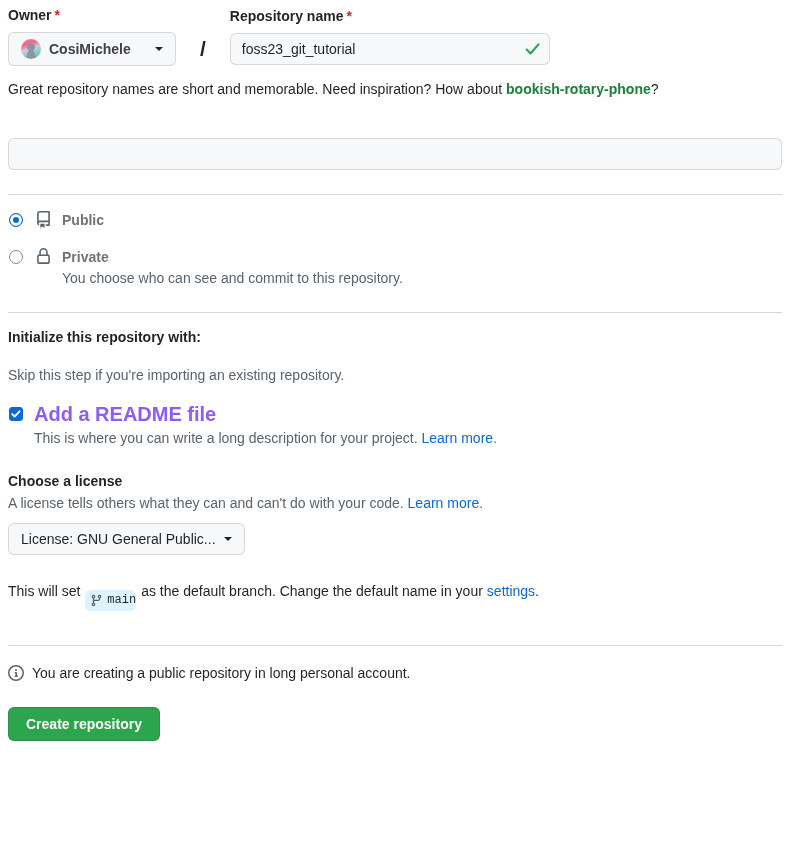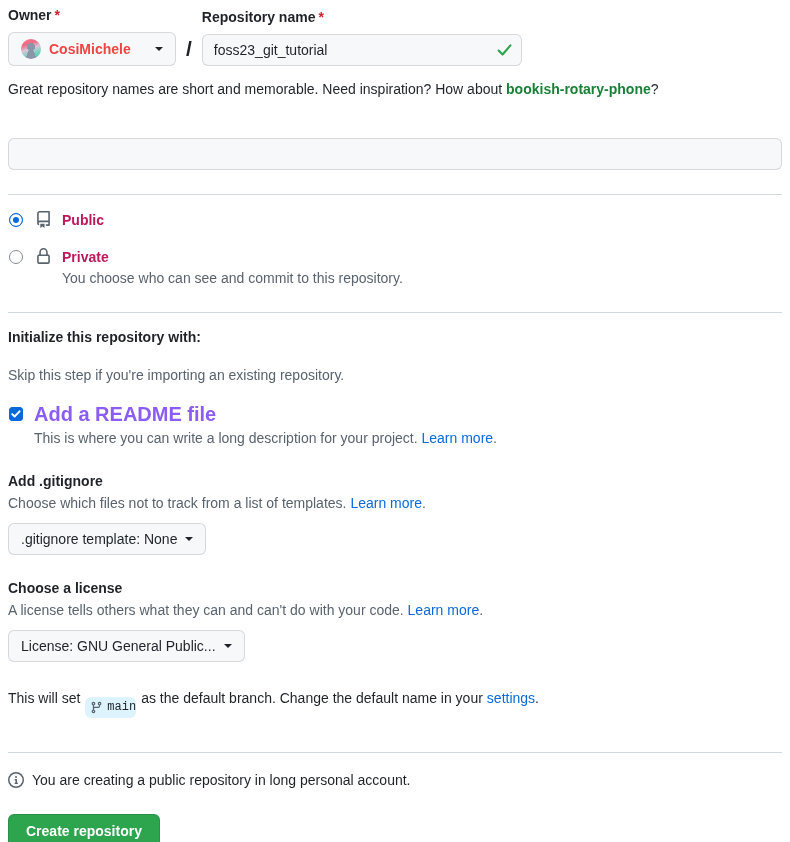--- a/index.html
+++ b/index.html
@@ -12,21 +12,21 @@
     width: 790px;
     height: 842px;
     font-family: "Liberation Sans", sans-serif;
     color: #1f2328;
     font-size: 14px;
     -webkit-font-smoothing: antialiased;
   }
   .page { padding: 0 8px; }
 
   
-  .name-row { display: flex; align-items: flex-end; gap: 1px; padding-top: 6px; }
+  .name-row { display: flex; align-items: center; gap: 15px; padding-top: 6px; }
   .field-block { display: flex; flex-direction: column; }
   .field-label {
     font-size: 14px;
     font-weight: 700;
     color: #1f2328;
     line-height: 18px;
     margin-bottom: 8px;
     white-space: nowrap;
   }
   .req { color: #cf222e; font-weight: 600; margin-left: 3px; }
@@ -35,21 +35,21 @@
     display: inline-flex;
     align-items: center;
     gap: 8px;
     height: 32px;
     padding: 16px 12px;
     background: #f6f8fa;
     border: 1px solid rgba(31,35,40,0.15);
     border-radius: 6px;
     font-size: 14px;
     font-weight: 600;
-    color: #ef4444;
+    color: #404040;
     cursor: pointer;
     font-family: "Liberation Sans", sans-serif;
     width: 168px;
   }
   .avatar {
     width: 20px; height: 20px;
     border-radius: 50%;
     flex: 0 0 auto;
     background:
       radial-gradient(circle at 50% 40%, #8a95a8 0 26%, transparent 27%),
@@ -158,21 +158,21 @@
   .radio.checked {
     border: 1px solid #0969da;
     background: #0969da;
     box-shadow: inset 0 0 0 3px #fff;
   }
   .vis-icon { flex: 0 0 auto; margin: 1px 10px 0 0; line-height: 0; }
   .vis-text { flex: 1 1 auto; }
   .vis-title {
     font-size: 14px;
     font-weight: 700;
-    color: #be185d;
+    color: #737373;
     line-height: 20px;
     cursor: pointer;
   }
   .vis-desc {
     font-size: 14px;
     color: #59636e;
     line-height: 20px;
     margin-top: 1px;
   }
 
@@ -373,30 +373,20 @@
         </svg>
       </span>
       <span class="check-label">Add a README file</span>
     </div>
     <div class="check-sub">
       <span>This is where you can write a long description for your project. </span><a class="lnk">Learn more</a><span>.</span>
     </div>
   </div>
 
   
-  <div class="group">
-    <div class="section-head">Add .gitignore</div>
-    <div class="sub-muted">
-      <span>Choose which files not to track from a list of templates. </span><a class="lnk">Learn more</a><span>.</span>
-    </div>
-    <button class="select-btn">
-      <span>.gitignore template: None</span>
-      <span class="caret"></span>
-    </button>
-  </div>
 
   
   <div class="group">
     <div class="section-head">Choose a license</div>
     <div class="sub-muted">
       <span>A license tells others what they can and can't do with your code. </span><a class="lnk">Learn more</a><span>.</span>
     </div>
     <button class="select-btn">
       <span>License: GNU General Public...</span>
       <span class="caret"></span>

